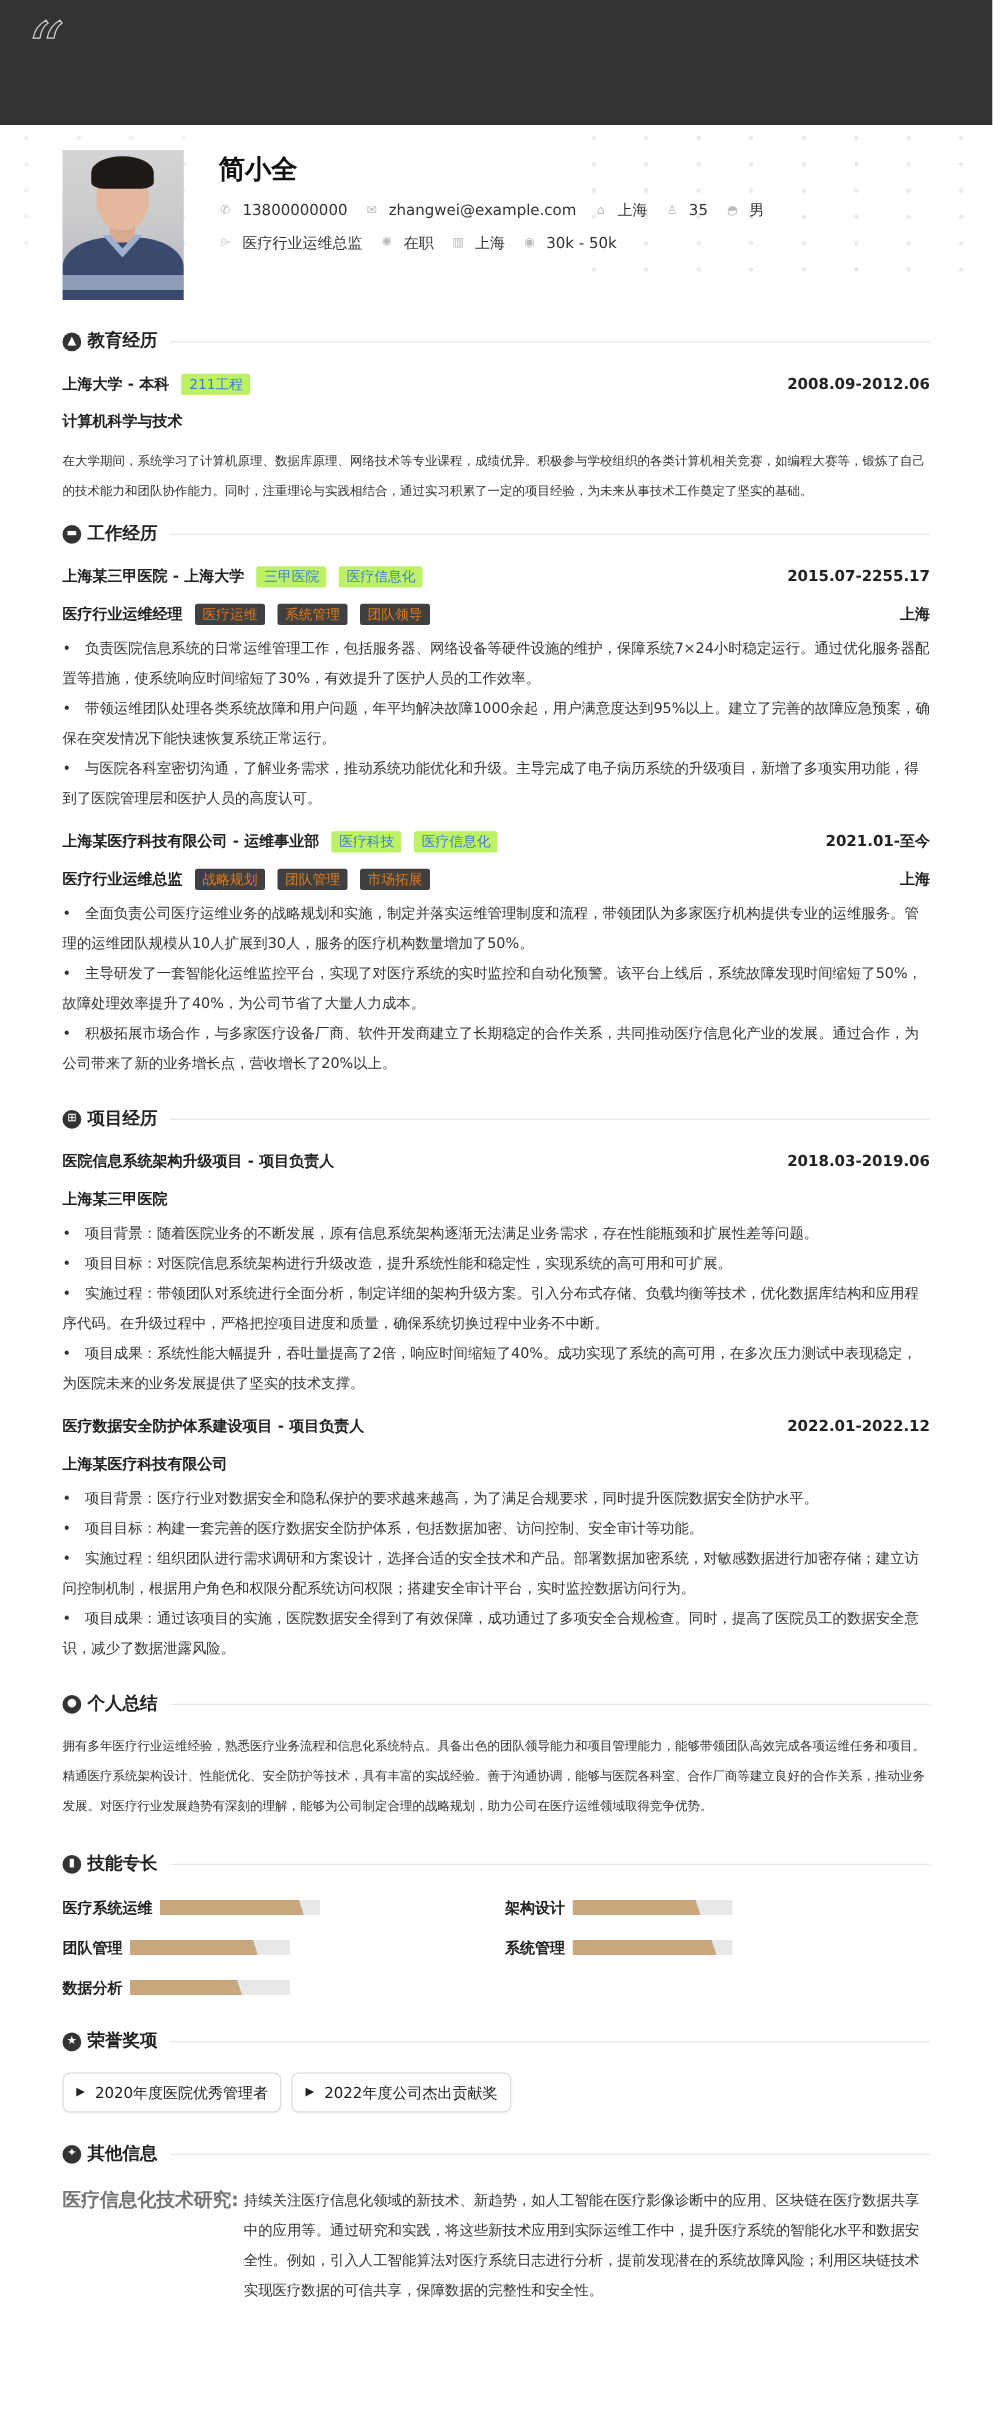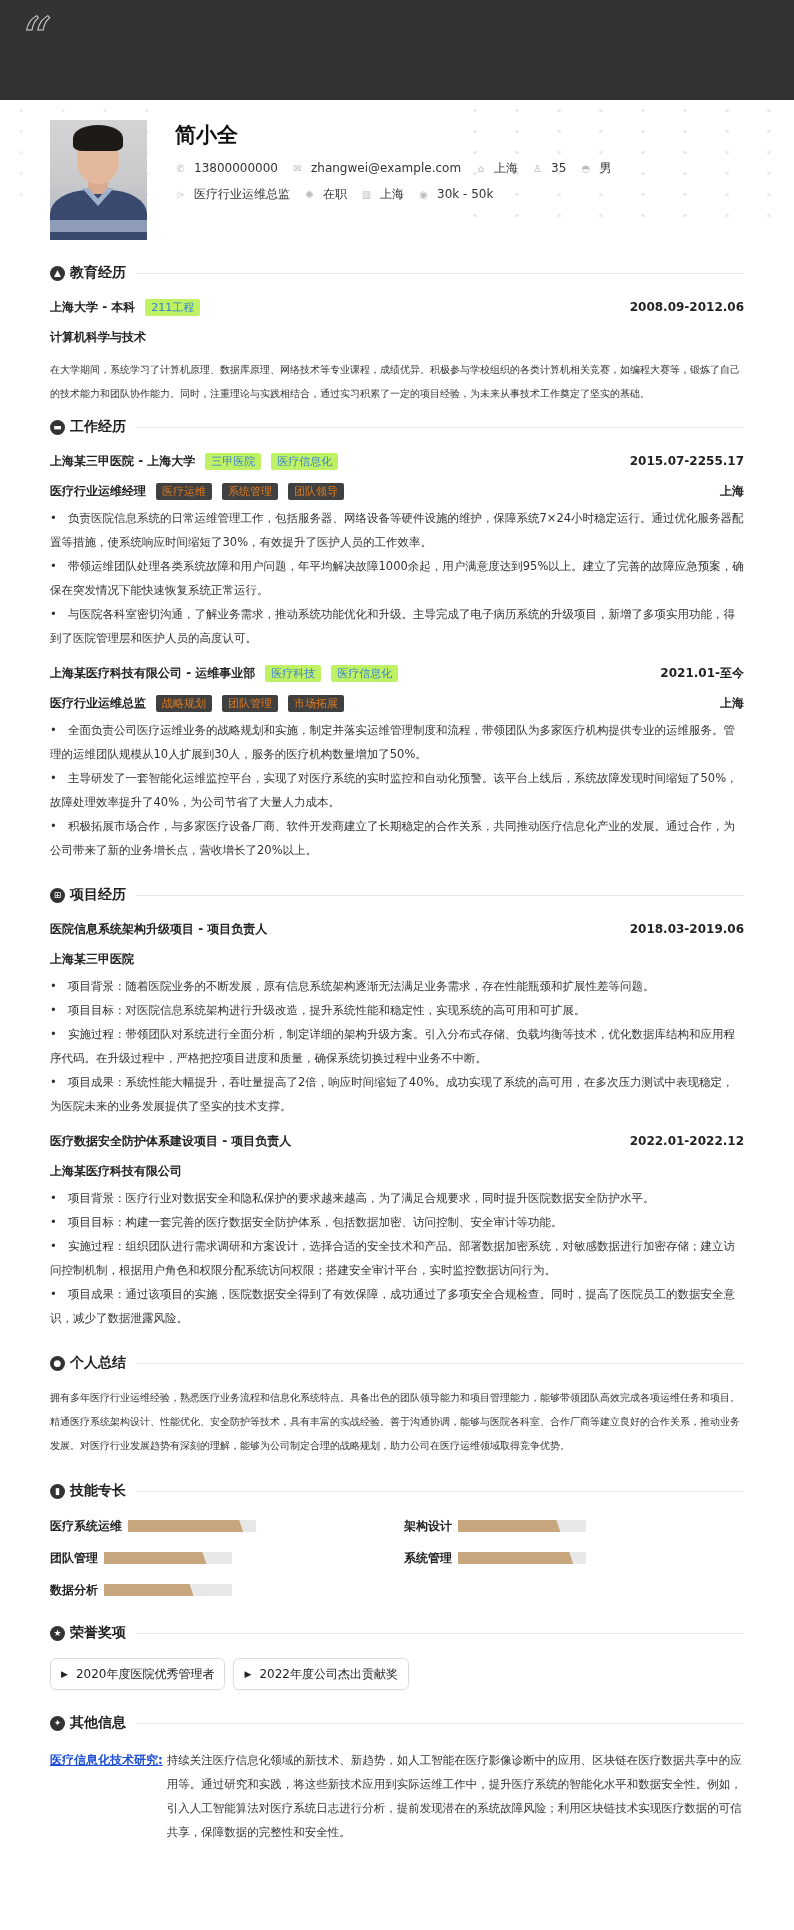--- a/index.html
+++ b/index.html
@@ -48,21 +48,21 @@
     .entry + .entry { margin-top: 12px; }
     .skills { display: grid; grid-template-columns: 354px 354px; row-gap: 12px; margin-top: 14px; }
     .skill { display: flex; align-items: center; height: 20px; }
     .skill-label { font-size: 12px; font-weight: bold; color: #222; margin-right: 6px; white-space: nowrap; }
     .skill-bar { width: 128px; height: 12px; background: #e8e8e8; position: relative; }
     .skill-fill { position: absolute; left: 0; top: 0; height: 12px; background: #c8a67e; clip-path: polygon(0 0, calc(100% - 4px) 0, 100% 100%, 0 100%); }
     .awards { display: flex; margin-top: 14px; }
     .award { display: flex; align-items: center; border: 1px solid #ddd; border-radius: 6px; padding: 0 10px; height: 32px; margin-right: 8px; font-size: 12px; color: #222; box-shadow: 0 1px 2px rgba(0,0,0,0.05); }
     .award-arrow { font-size: 9px; margin-right: 8px; color: #222; }
     .other { display: flex; margin-top: 14px; }
-    .other-label { font-size: 12px; font-weight: bold; color: #1d4ed8; white-space: nowrap; line-height: 24px; text-decoration: underline; }
+    .other-label { font-size: 15px; font-weight: bold; color: #737373; white-space: nowrap; line-height: 24px; }
     .other-text { font-size: 11.5px; color: #333; line-height: 24px; margin-left: 4px; }
   </style>
 </head>
 <body>
 
 <div class="topbar">
   <div class="quote-mark">“</div>
 </div>
 
 <div class="page">

